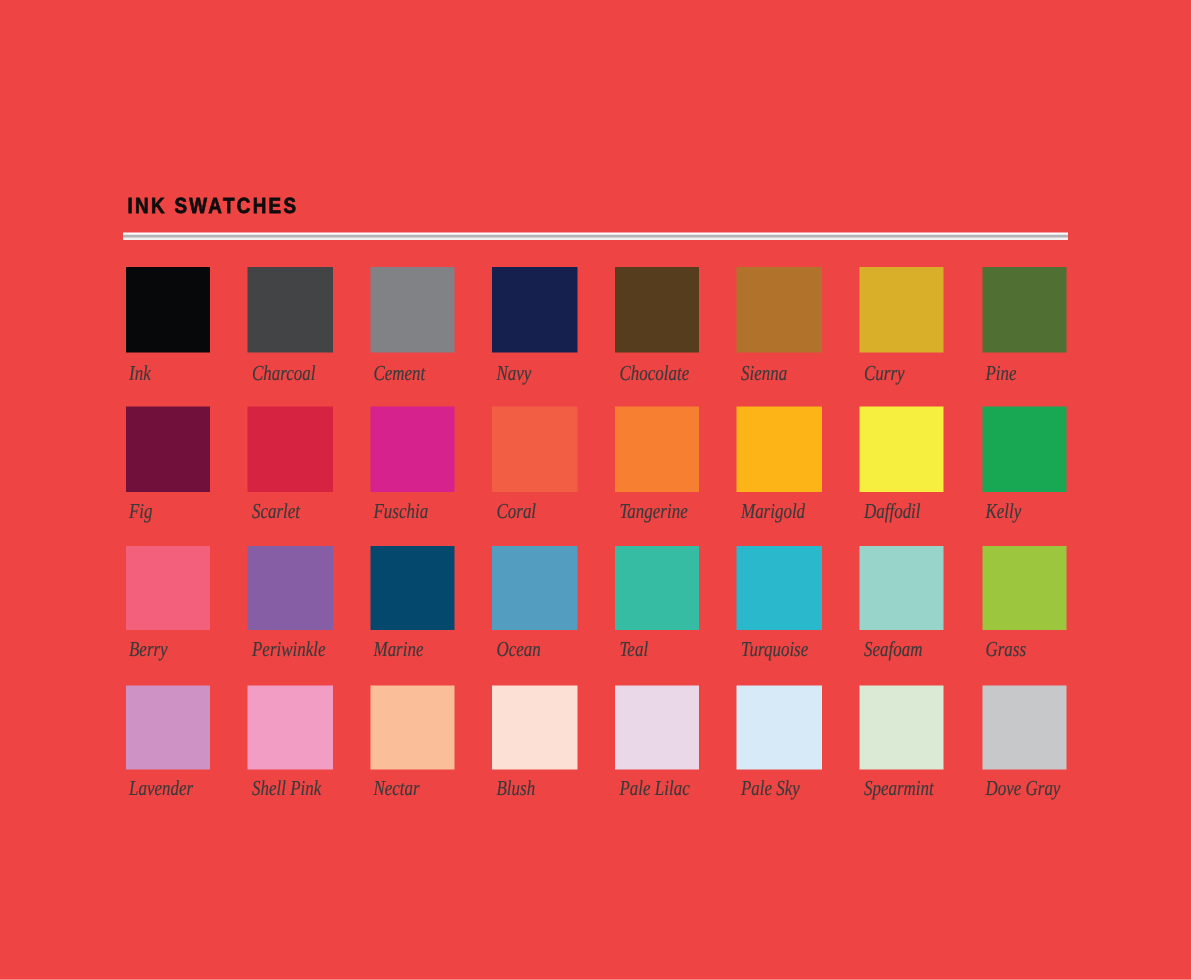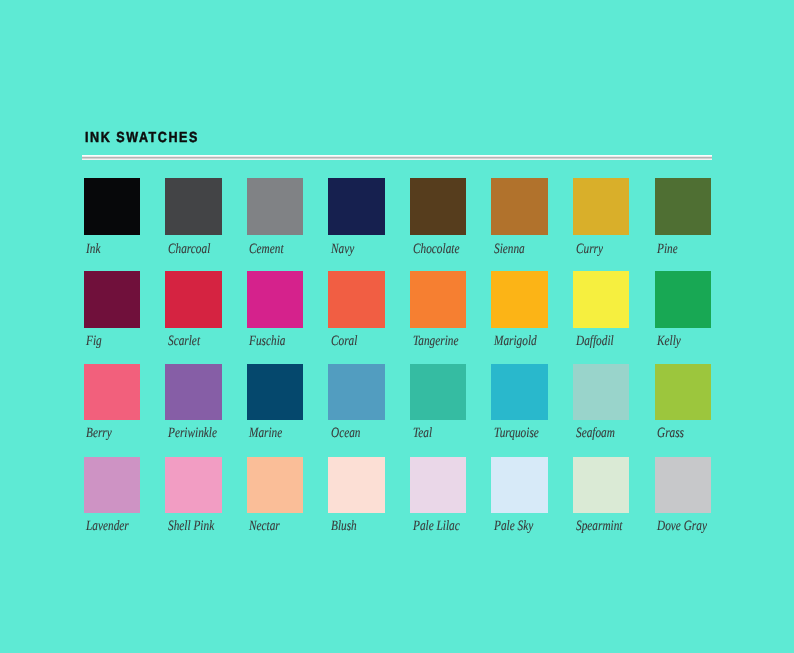--- a/index.html
+++ b/index.html
@@ -15,21 +15,21 @@
     width: 794px;
     height: 653px;
     background: #ffffff;
     font-family: "Liberation Sans", sans-serif;
     overflow: hidden;
   }
   #sheet {
     position: relative;
     width: 794px;
     height: 653px;
-    background: #5eead4;
+    background: #ef4444;
   }
 
   
   #swatch-title {
     position: absolute;
     left: 84.6px;
     top: 130.9px;
     font-family: "Liberation Sans", sans-serif;
     font-size: 14.6px;
     font-weight: bold;

